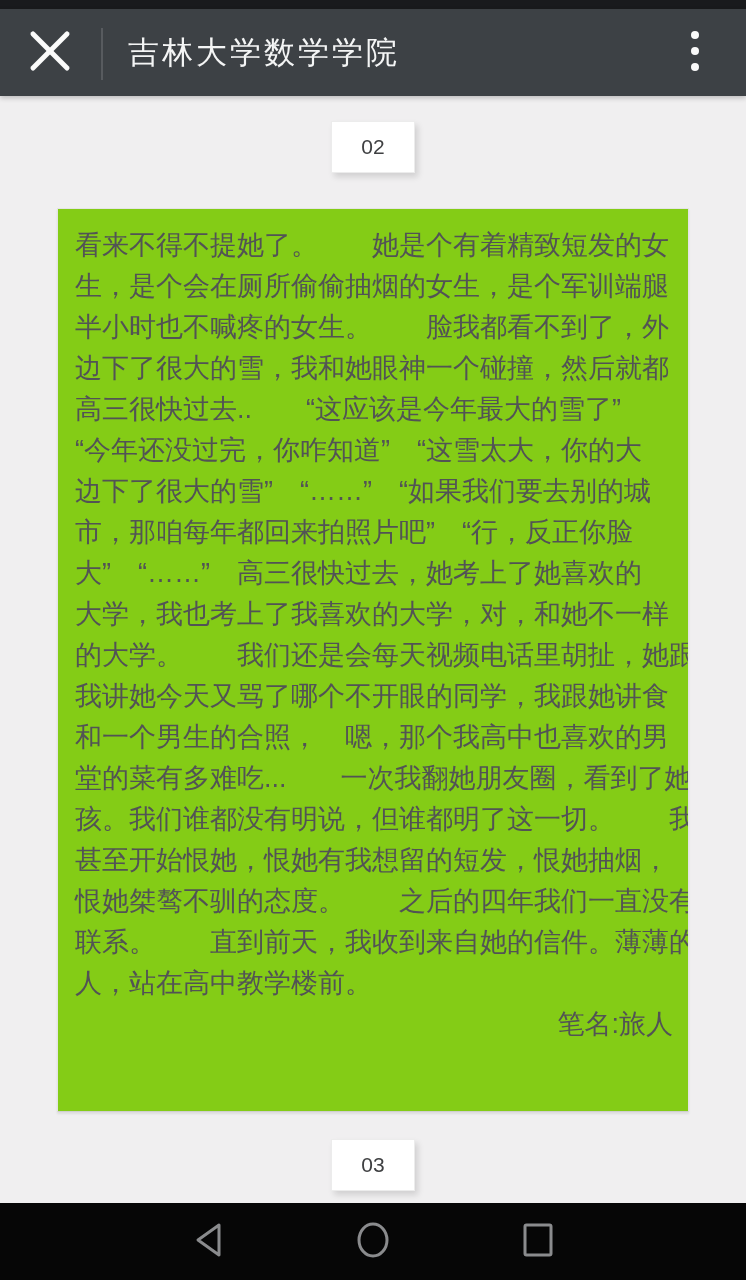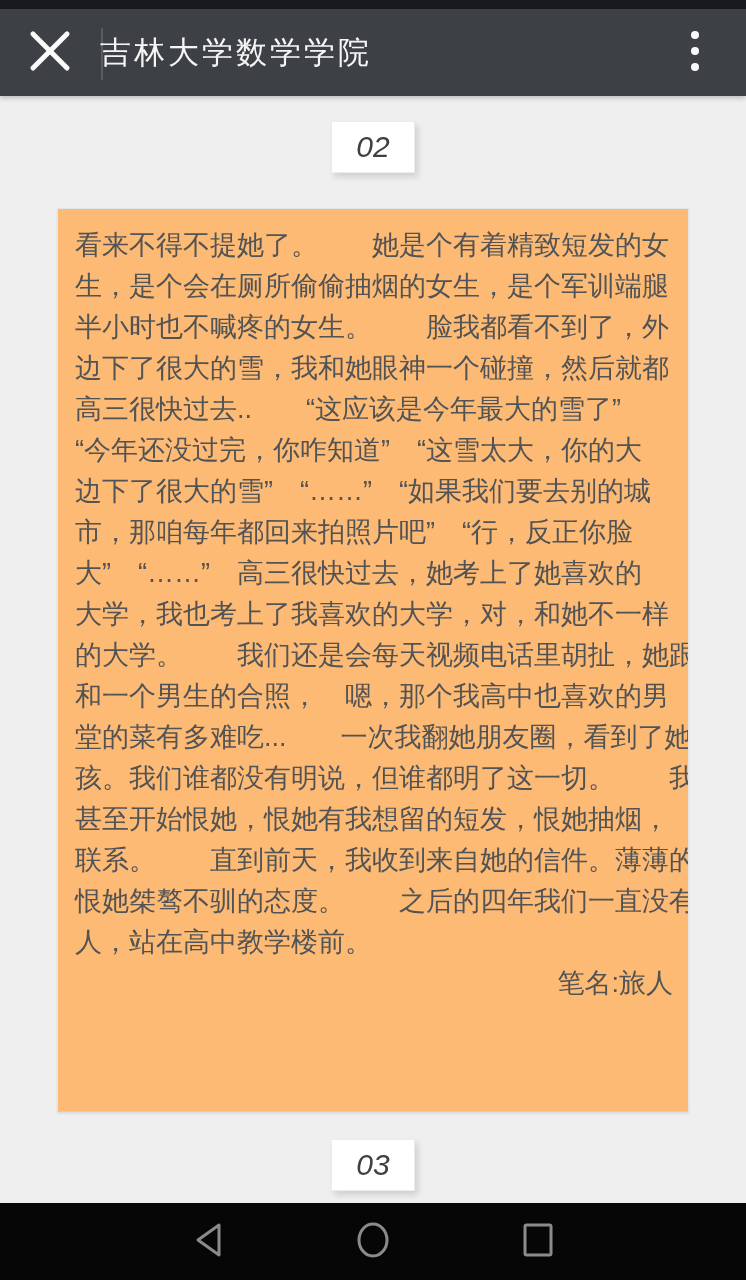--- a/index.html
+++ b/index.html
@@ -25,44 +25,45 @@
     width: 100px; height: 87px;
     display: flex; align-items: center; justify-content: center;
     cursor: pointer;
   }
   .header-divider {
     position: absolute; left: 101px; top: 19px;
     width: 2px; height: 52px;
     background: rgba(255,255,255,0.14);
   }
   .header-title {
+    margin-left: 28px;
     font-size: 31px; letter-spacing: 3px;
     color: #f4f5f5;
   }
   .menu-btn {
     position: absolute; right: 22px; top: 0; width: 58px; height: 87px;
     display: flex; align-items: center; justify-content: center;
     cursor: pointer;
   }
   
   .page-badge {
     position: absolute; left: 331px; width: 84px; height: 52px;
     background: #ffffff;
     border: 1px solid #ececec;
     box-shadow: 3px 4px 6px rgba(0,0,0,0.13);
     display: flex; align-items: center; justify-content: center;
-    font-size: 30px; color: #3f4042; font-style: italic;
+    font-size: 21px; color: #3f4042;
   }
   .badge-02 { top: 121px; }
   .badge-03 { top: 1139px; }
   
   .story-card {
     position: absolute; left: 57px; top: 208px;
     width: 632px; height: 904px;
-    background: #fdba74;
+    background: #84cc16;
     border: 1px solid #e4e4e4;
     border-bottom-color: #cfcfcf;
     box-shadow: 0 2px 2px rgba(0,0,0,0.08);
     padding: 16px 15px 0 17px;
     overflow: hidden;
   }
   .story-line {
     font-size: 27px; line-height: 41px;
     color: #525355;
     white-space: pre;
@@ -124,26 +125,27 @@
       <div class="story-line">生，是个会在厕所偷偷抽烟的女生，是个军训端腿</div>
       <div class="story-line">半小时也不喊疼的女生。　　脸我都看不到了，外</div>
       <div class="story-line">边下了很大的雪，我和她眼神一个碰撞，然后就都</div>
       <div class="story-line">高三很快过去..　　“这应该是今年最大的雪了”</div>
       <div class="story-line">“今年还没过完，你咋知道”　“这雪太大，你的大</div>
       <div class="story-line">边下了很大的雪”　“……”　“如果我们要去别的城</div>
       <div class="story-line">市，那咱每年都回来拍照片吧”　“行，反正你脸</div>
       <div class="story-line">大”　“……”　高三很快过去，她考上了她喜欢的</div>
       <div class="story-line">大学，我也考上了我喜欢的大学，对，和她不一样</div>
       <div class="story-line">的大学。　　我们还是会每天视频电话里胡扯，她跟</div>
+      <div class="story-line">我讲她今天又骂了哪个不开眼的同学，我跟她讲食</div>
       <div class="story-line">和一个男生的合照，　嗯，那个我高中也喜欢的男</div>
       <div class="story-line">堂的菜有多难吃...　　一次我翻她朋友圈，看到了她</div>
       <div class="story-line">孩。我们谁都没有明说，但谁都明了这一切。　　我</div>
       <div class="story-line">甚至开始恨她，恨她有我想留的短发，恨她抽烟，</div>
+      <div class="story-line">恨她桀骜不驯的态度。　　之后的四年我们一直没有</div>
       <div class="story-line">联系。　　直到前天，我收到来自她的信件。薄薄的</div>
-      <div class="story-line">恨她桀骜不驯的态度。　　之后的四年我们一直没有</div>
       <div class="story-line">人，站在高中教学楼前。</div>
     </div>
   <div class="story-signature">笔名:旅人</div>
 </div>
 
 <div class="page-badge badge-03">
   <span>03</span>
 </div>
 
 <div class="nav-bar">

